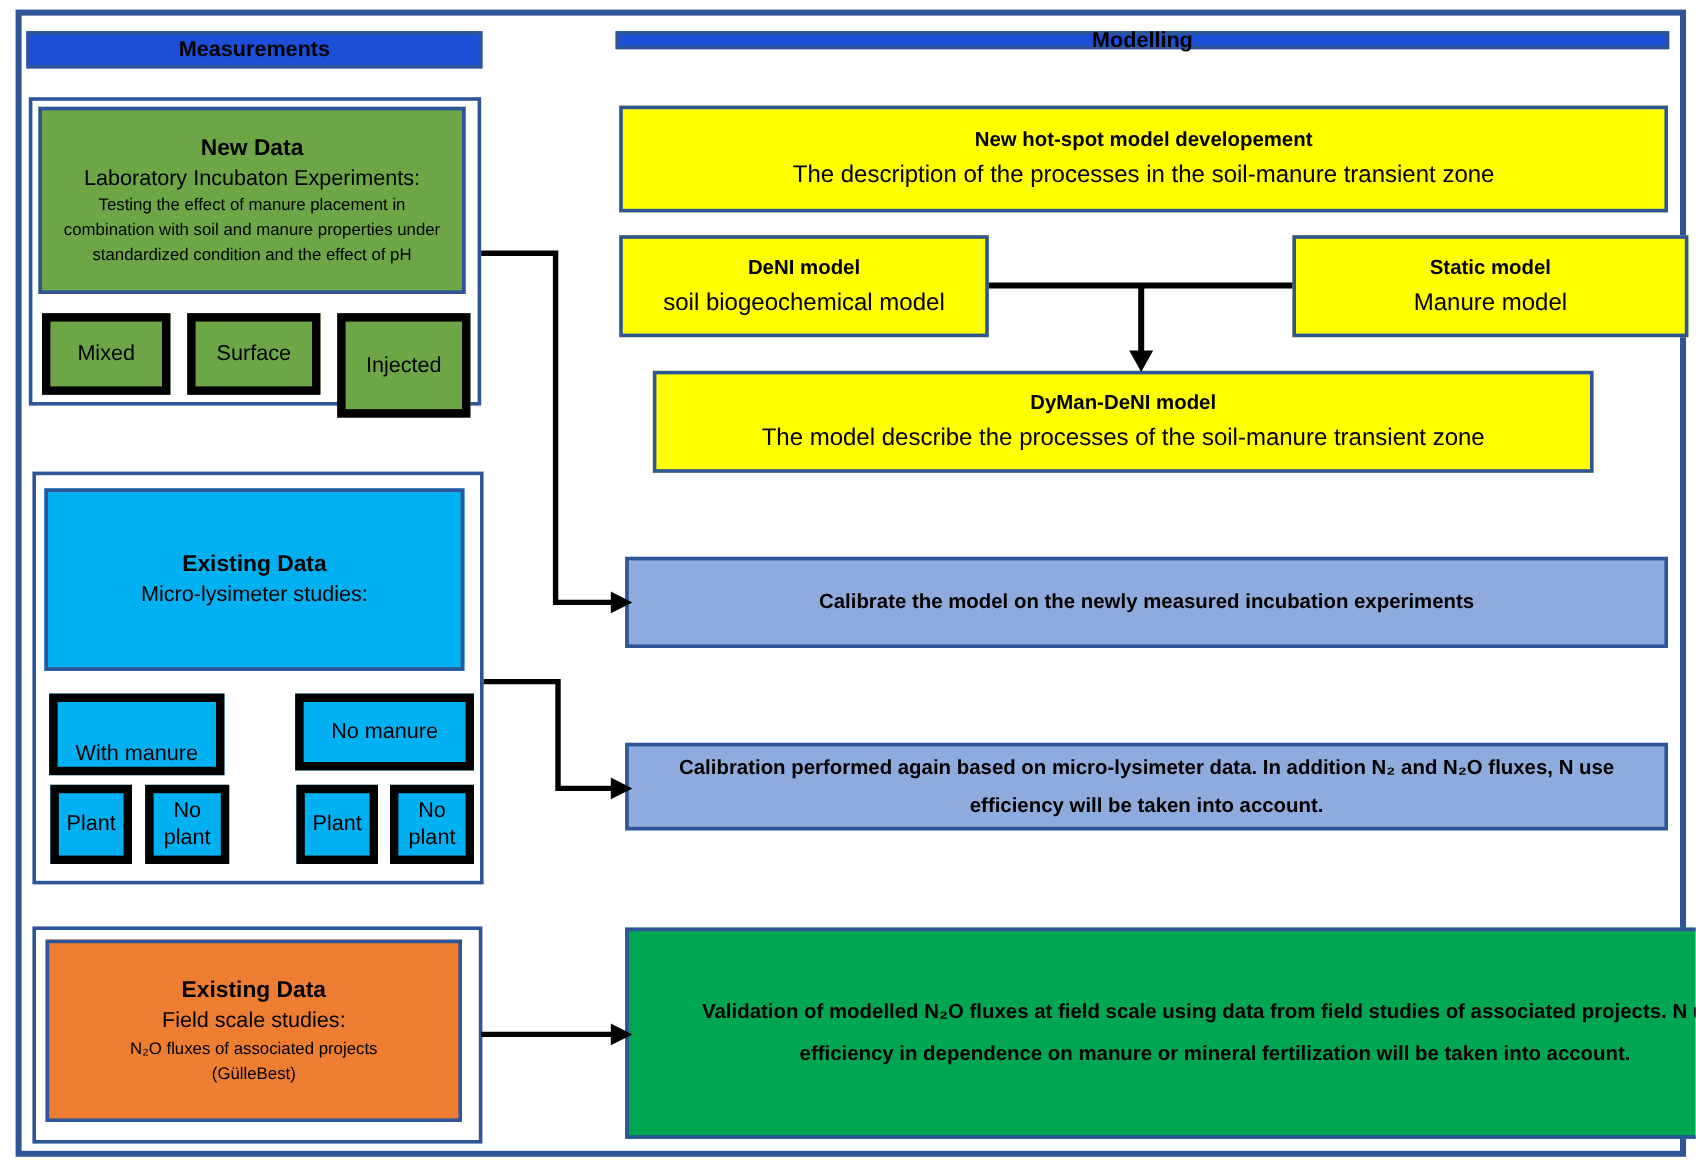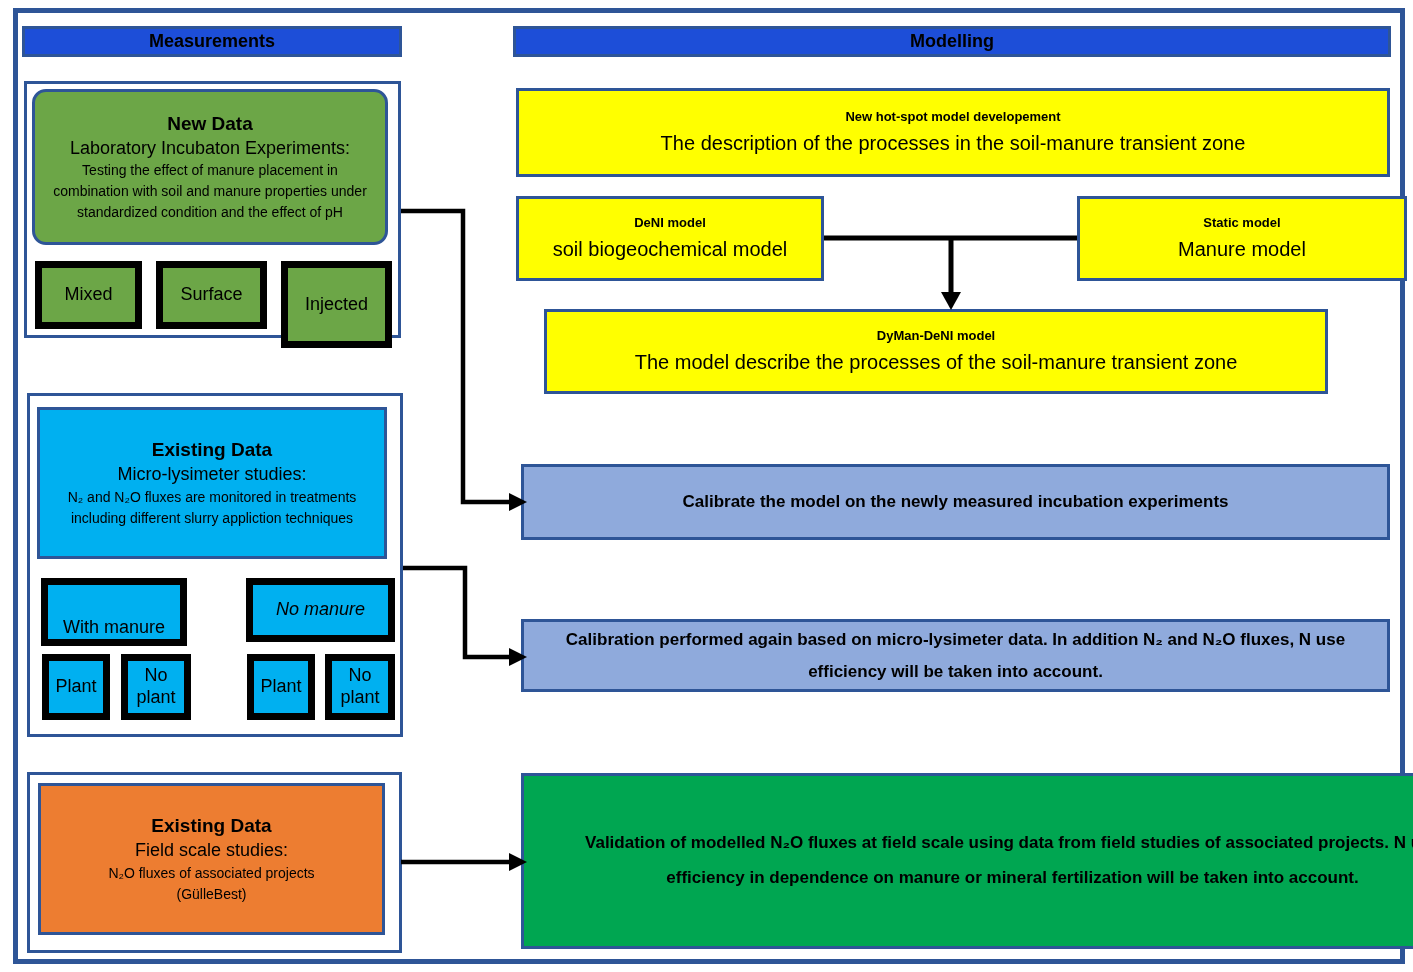--- a/index.html
+++ b/index.html
@@ -17,64 +17,63 @@
   .cyan{background:#00b0f0;}
   .orange{background:#ed7d31;}
   .yellow{background:#ffff00;}
   .peri{background:#8faadc;}
   .vgreen{background:#00a651;}
   .title{font-weight:700;font-size:19px;line-height:1.35;}
   .subtitle{font-size:18px;line-height:1.3;}
   .desc{font-size:14px;line-height:1.5;}
   .small-node{border:7px solid #000000;display:flex;align-items:center;justify-content:center;
               text-align:center;font-size:18px;line-height:1.2;}
-  .ytitle{font-weight:700;font-size:13px;line-height:1.4;}
+  .ytitle{font-weight:700;font-size:17px;line-height:1.4;}
   .ysub{font-size:20px;line-height:1.4;}
   .bold-block{font-weight:700;font-size:17px;text-align:center;}
   .arrows{left:0;top:0;width:1413px;height:972px;pointer-events:none;}
 </style>
 </head>
 <body>
 
 <div class="abs outer-frame"></div>
 
 <div class="abs hdr" style="left:22px;top:26px;width:380px;height:31px;">
   <span>Measurements</span>
 </div>
-<div class="abs hdr" style="left:513px;top:26px;width:878px;height:31px;">
+<div class="abs hdr" style="left:513px;top:26px;width:878px;height:15px;">
   <span>Modelling</span>
 </div>
 
 <div class="abs group" style="left:24px;top:81px;width:377px;height:257px;">
-  <div class="abs node green" style="left:5px;top:5px;width:356px;height:156px;padding:4px 12px;border-radius:14px;">
+  <div class="abs node green" style="left:5px;top:5px;width:356px;height:156px;padding:4px 12px;">
     <div class="title">New Data</div>
     <div class="subtitle">Laboratory Incubaton Experiments:</div>
     <div class="desc" style="max-width:330px;">Testing the effect of manure placement in combination with soil and manure properties under standardized condition and the effect of pH</div>
   </div>
   <div class="abs small-node green" style="left:8px;top:177px;width:107px;height:68px;">
     <span>Mixed</span>
   </div>
   <div class="abs small-node green" style="left:129px;top:177px;width:111px;height:68px;">
     <span>Surface</span>
   </div>
   <div class="abs small-node green" style="left:254px;top:177px;width:111px;height:87px;">
     <span>Injected</span>
   </div>
 </div>
 
 <div class="abs group" style="left:27px;top:393px;width:376px;height:344px;">
   <div class="abs node cyan" style="left:7px;top:11px;width:350px;height:152px;padding:4px 12px;">
     <div class="title">Existing Data</div>
     <div class="subtitle">Micro-lysimeter studies:</div>
-    <div class="desc" style="max-width:300px;">N₂ and N₂O fluxes are monitored in treatments including different slurry appliction techniques</div>
   </div>
   <div class="abs small-node cyan" style="left:11px;top:182px;width:146px;height:68px;align-items:flex-end;">
     <span>With manure</span>
   </div>
-  <div class="abs small-node cyan" style="left:216px;top:182px;width:149px;height:64px;font-style:italic;">
+  <div class="abs small-node cyan" style="left:216px;top:182px;width:149px;height:64px;">
     <span>No manure</span>
   </div>
   <div class="abs small-node cyan" style="left:12px;top:258px;width:68px;height:66px;">
     <span>Plant</span>
   </div>
   <div class="abs small-node cyan" style="left:91px;top:258px;width:70px;height:66px;">
     <span>No plant</span>
   </div>
   <div class="abs small-node cyan" style="left:217px;top:258px;width:68px;height:66px;">
     <span>Plant</span>

